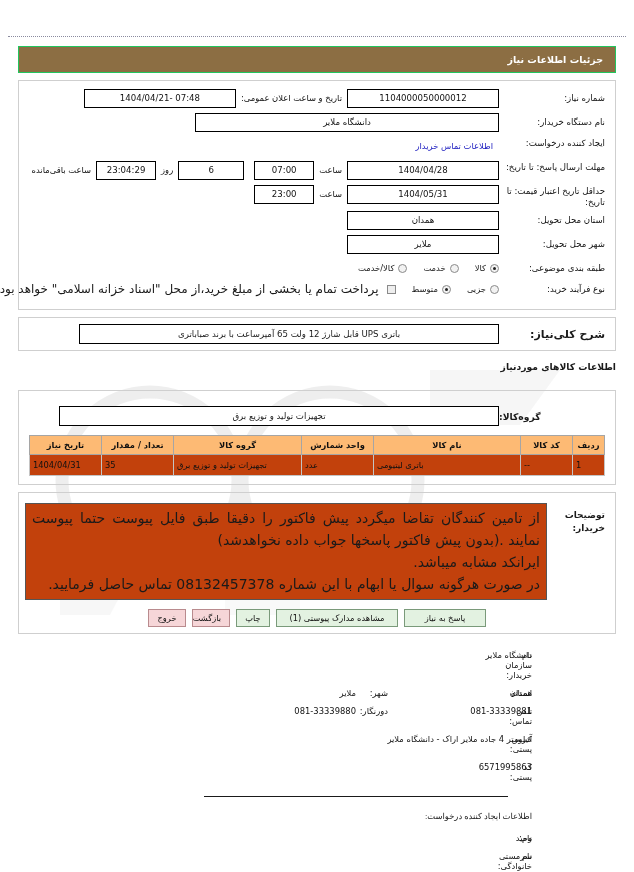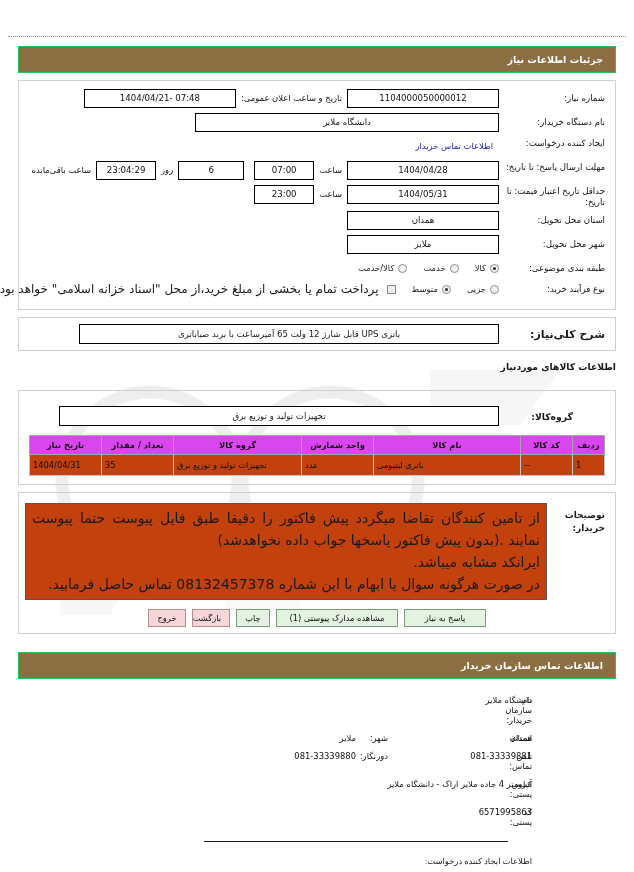--- a/index.html
+++ b/index.html
@@ -200,42 +200,42 @@
   .group-row {
     display: flex;
     align-items: center;
     margin: 7px 0 0 0;
   }
   .group-lbl {
     font-weight: bold;
     font-size: 9.2px;
     width: 110px;
     flex: 0 0 110px;
-    text-align: center;
+    text-align: left;
     padding-right: 4px;
   }
   .group-box {
     border: 1px solid #000;
     background: #fff;
     height: 20px;
     line-height: 18px;
     width: 440px;
     padding: 0 8px;
     font-size: 8.6px;
     text-align: center;
   }
 
   table.goods {
     margin: 9px 4px 0 4px;
     width: calc(100% - 8px);
     border-collapse: collapse;
     font-size: 8.3px;
   }
   table.goods th {
-    background: #d946ef;
+    background: #fdba74;
     border: 1px solid #a5a5a5;
     padding: 4px 3px;
     font-weight: bold;
     text-align: center;
     color: #111;
   }
   table.goods td {
     background: #c2410c;
     border: 1px solid #c4c4c4;
     padding: 5px 3px;
@@ -503,21 +503,20 @@
 
     <div class="btnbar">
       <button class="btn green-1">پاسخ به نیاز</button>
       <button class="btn green-2">مشاهده مدارک پیوستی (1)</button>
       <button class="btn green-3">چاپ</button>
       <button class="btn red">بازگشت</button>
       <button class="btn red">خروج</button>
     </div>
   </div>
 
-  <div class="section-bar" style="margin-top:18px;">اطلاعات تماس سازمان خریدار</div>
 
   <div class="contact">
 
     <div class="crow">
       <div class="ckey">نام سازمان خریدار:</div>
       <div class="cval">دانشگاه ملایر</div>
     </div>
 
     <div class="crow">
       <div class="ckey">استانه</div>

